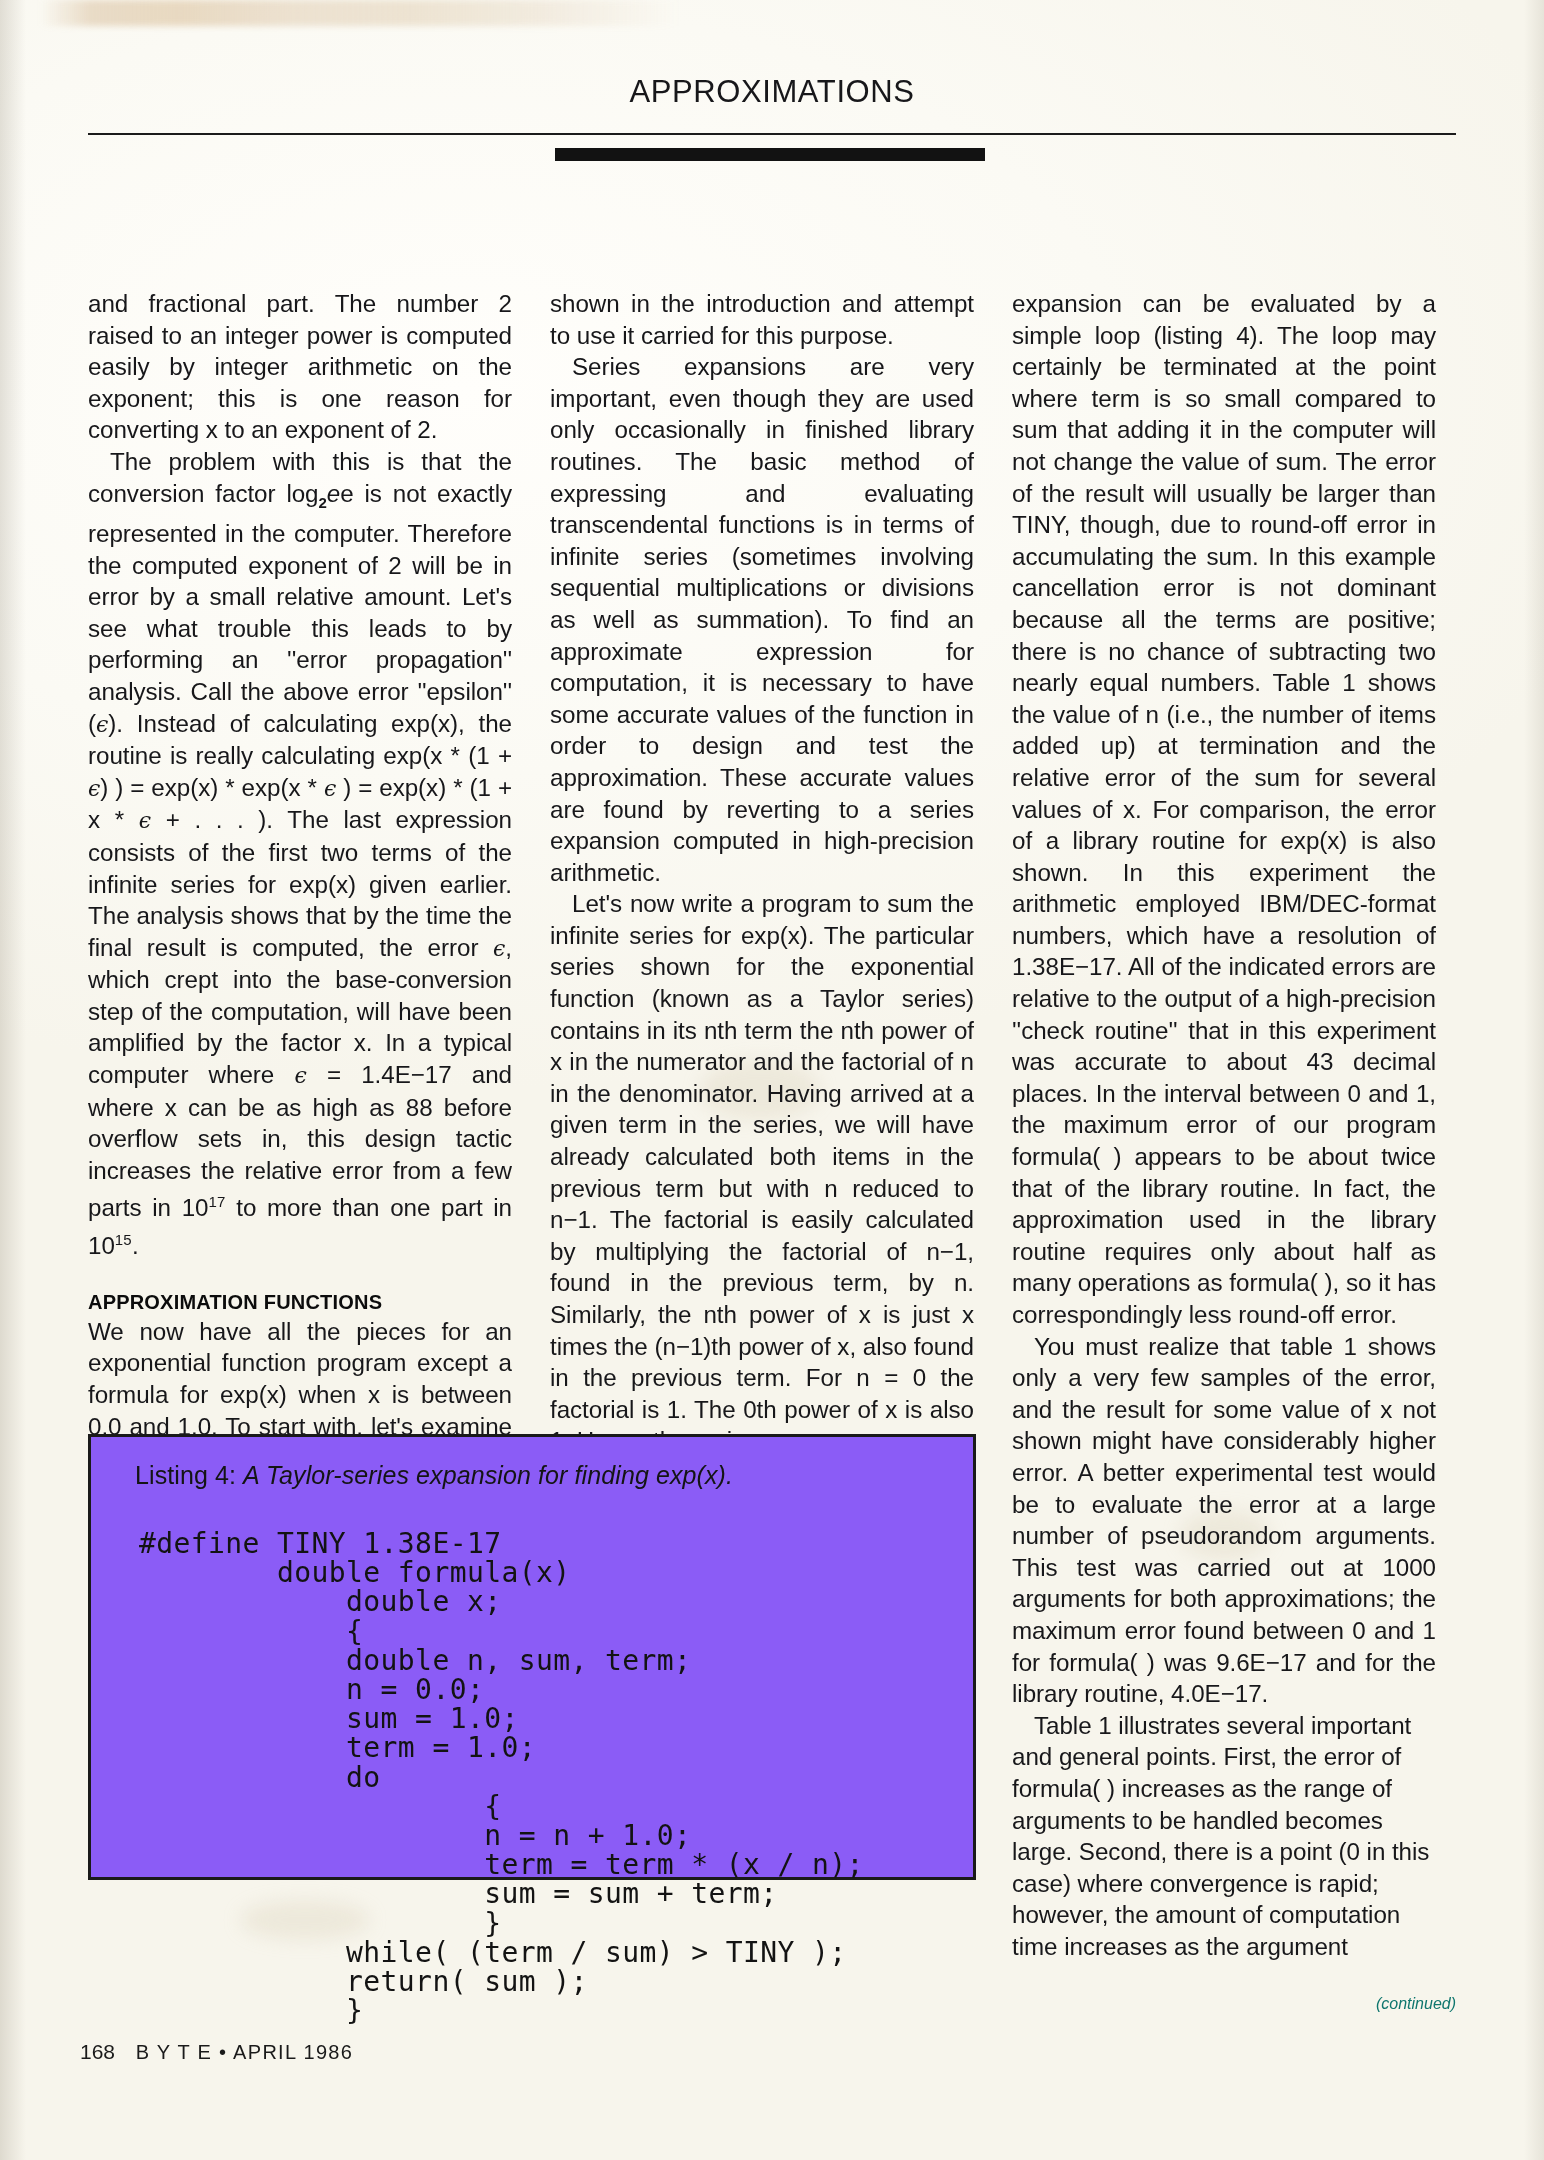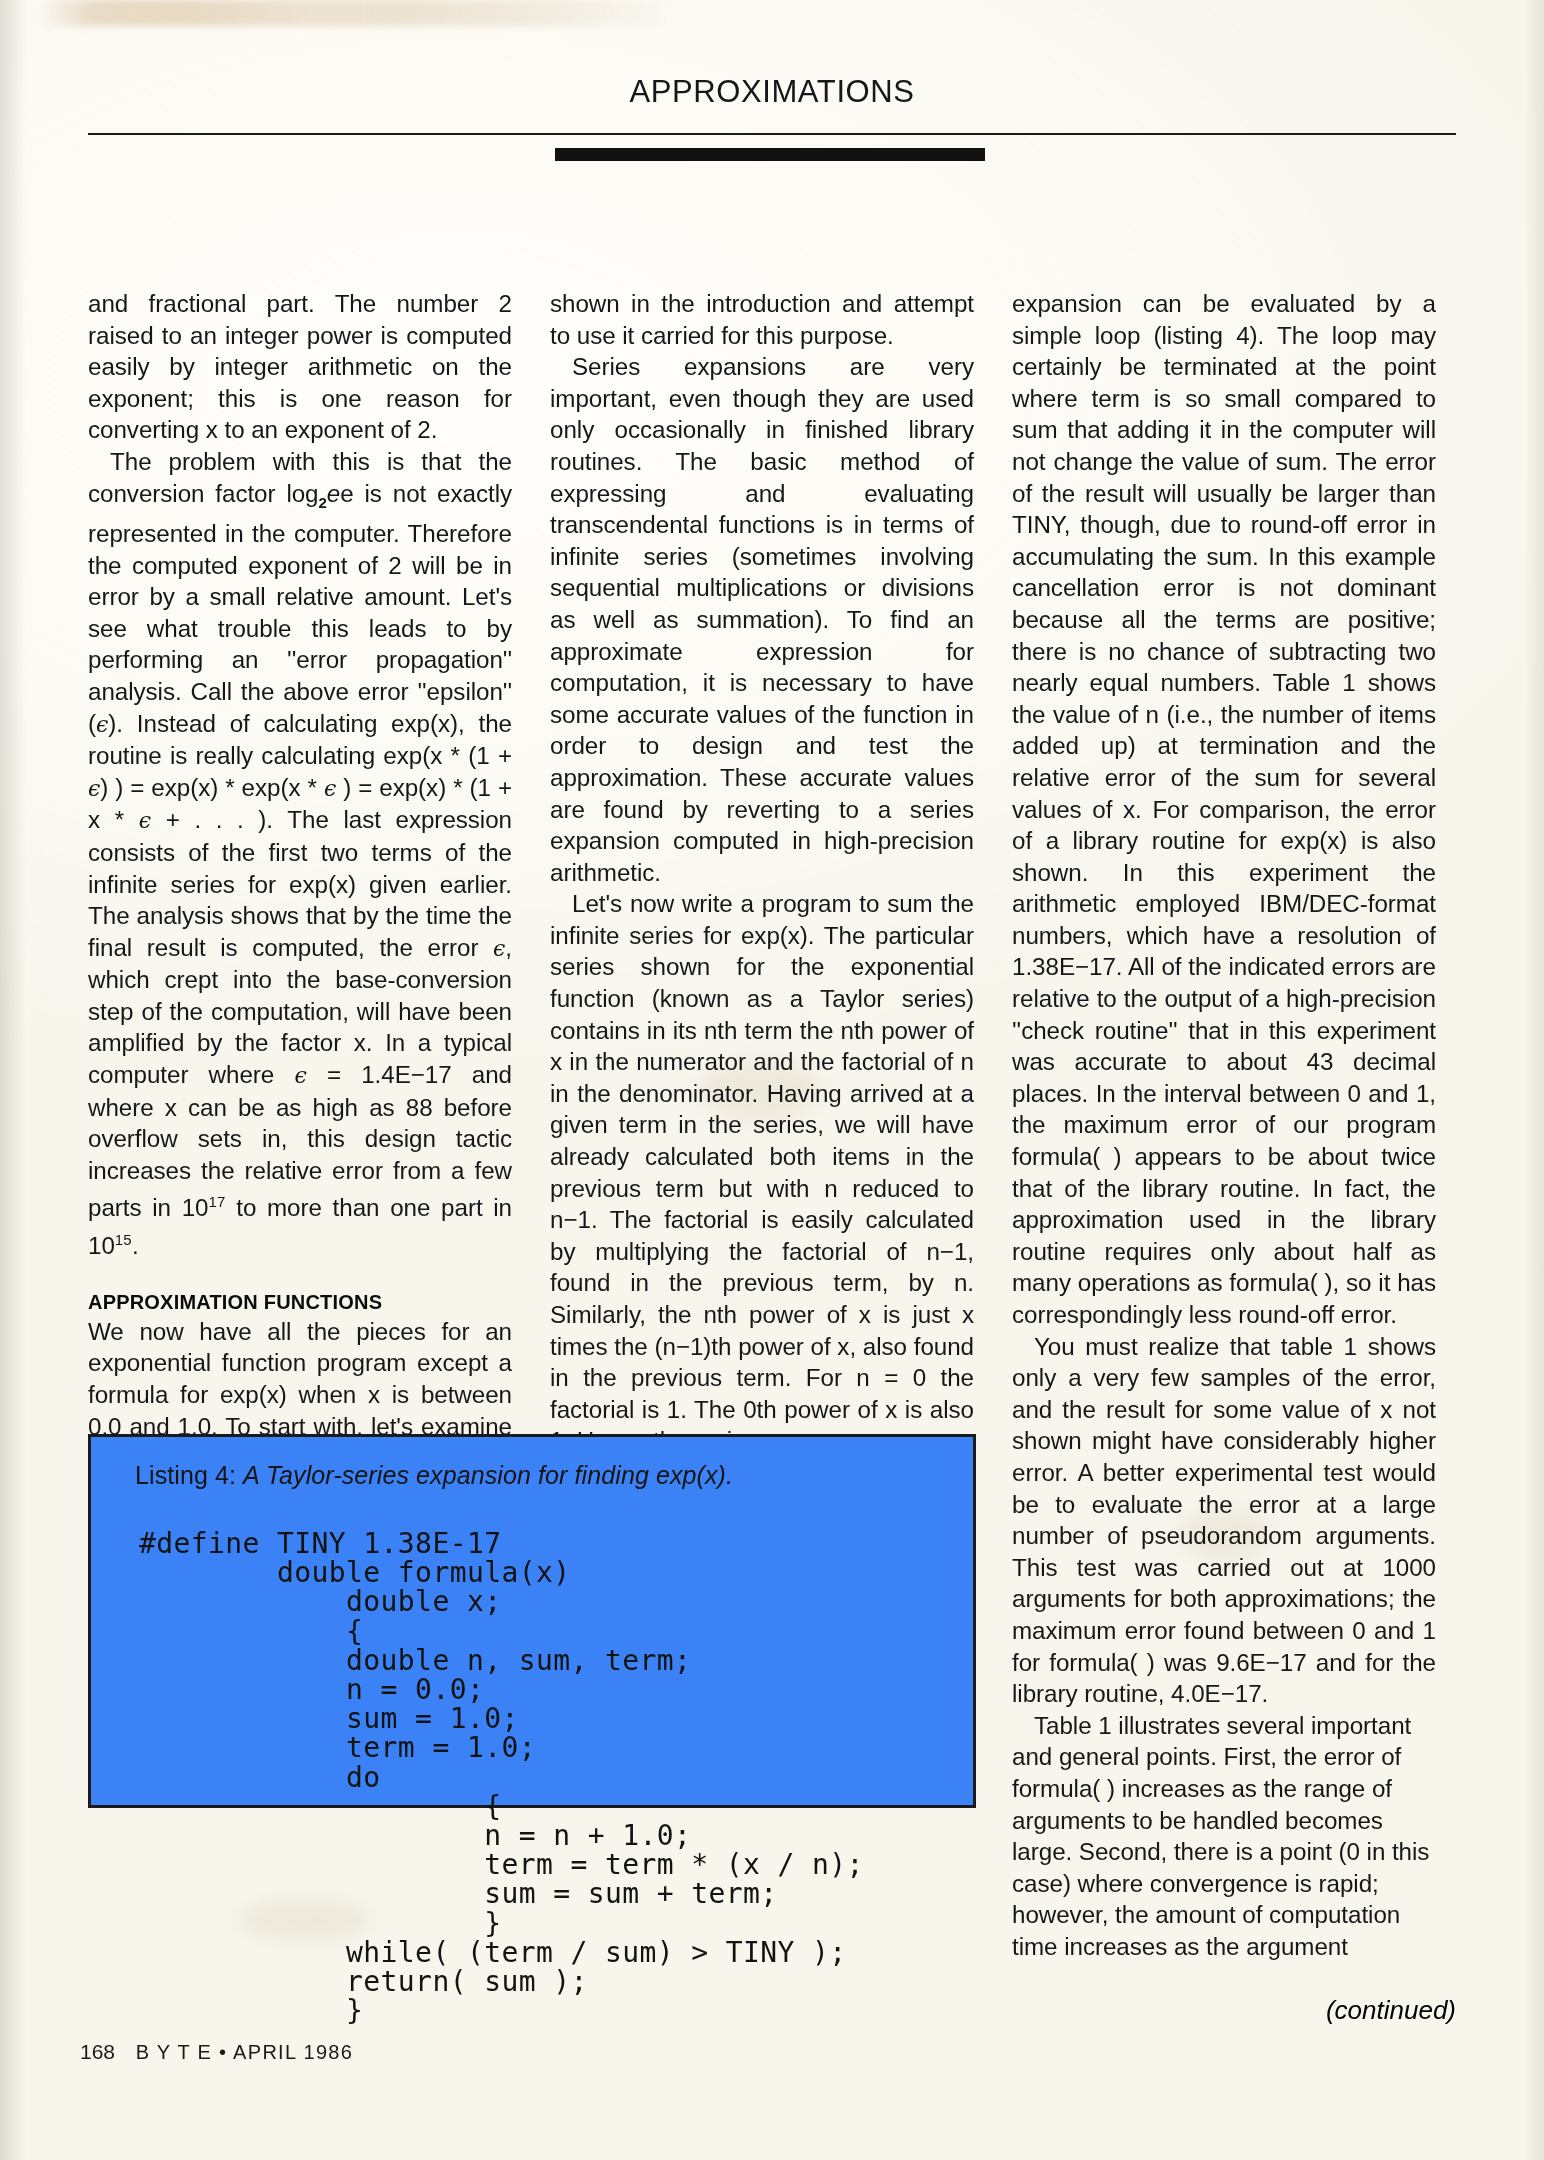--- a/index.html
+++ b/index.html
@@ -95,23 +95,23 @@
   }
   .math{ font-style:italic; }
   .eps{ font-family:"DejaVu Serif", serif; font-style:italic; font-size:22px; }
   sup{ font-size:.62em; vertical-align:super; letter-spacing:.2px; }
   sub{ font-size:.62em; vertical-align:sub; font-weight:bold;}
 
   
   .listing{
     position:absolute;
     left:88px; top:1434px;
-    width:888px; height:374px;
+    width:888px; height:446px;
     border:3px solid #1a1a1a;
-    background:#3b82f6;
+    background:#8b5cf6;
     box-sizing:border-box;
   }
   .listing-caption{
     position:absolute; left:44px; top:24px;
     font-family:"Liberation Sans Narrow","Liberation Sans", sans-serif;
     font-size:25px;
     color:#141414;
     letter-spacing:.1px;
   }
   .listing-caption .it{
@@ -130,21 +130,21 @@
 
   
   .footer{
     position:absolute; left:80px; top:2040px;
     font-size:20px; color:#1a1a1a;
     letter-spacing:1.3px;
   }
   .footer .pg{ font-weight:normal; font-size:21px; letter-spacing:0; }
   .continued{
     position:absolute; right:88px; top:1995px;
-    font-size:26px; font-style:italic; color:#000000;text-align:center;
+    font-size:16px; font-style:italic; color:#0f766e;text-align:center;
   }
 </style>
 </head>
 <body>
 
 <div class="page"></div>
 <div class="scan-smudge-top"></div>
 <div class="scan-edge-left"></div>
 <div class="scan-edge-right"></div>
 <div class="scan-blotch" style="left:700px;top:1060px;width:120px;height:60px;"></div>

